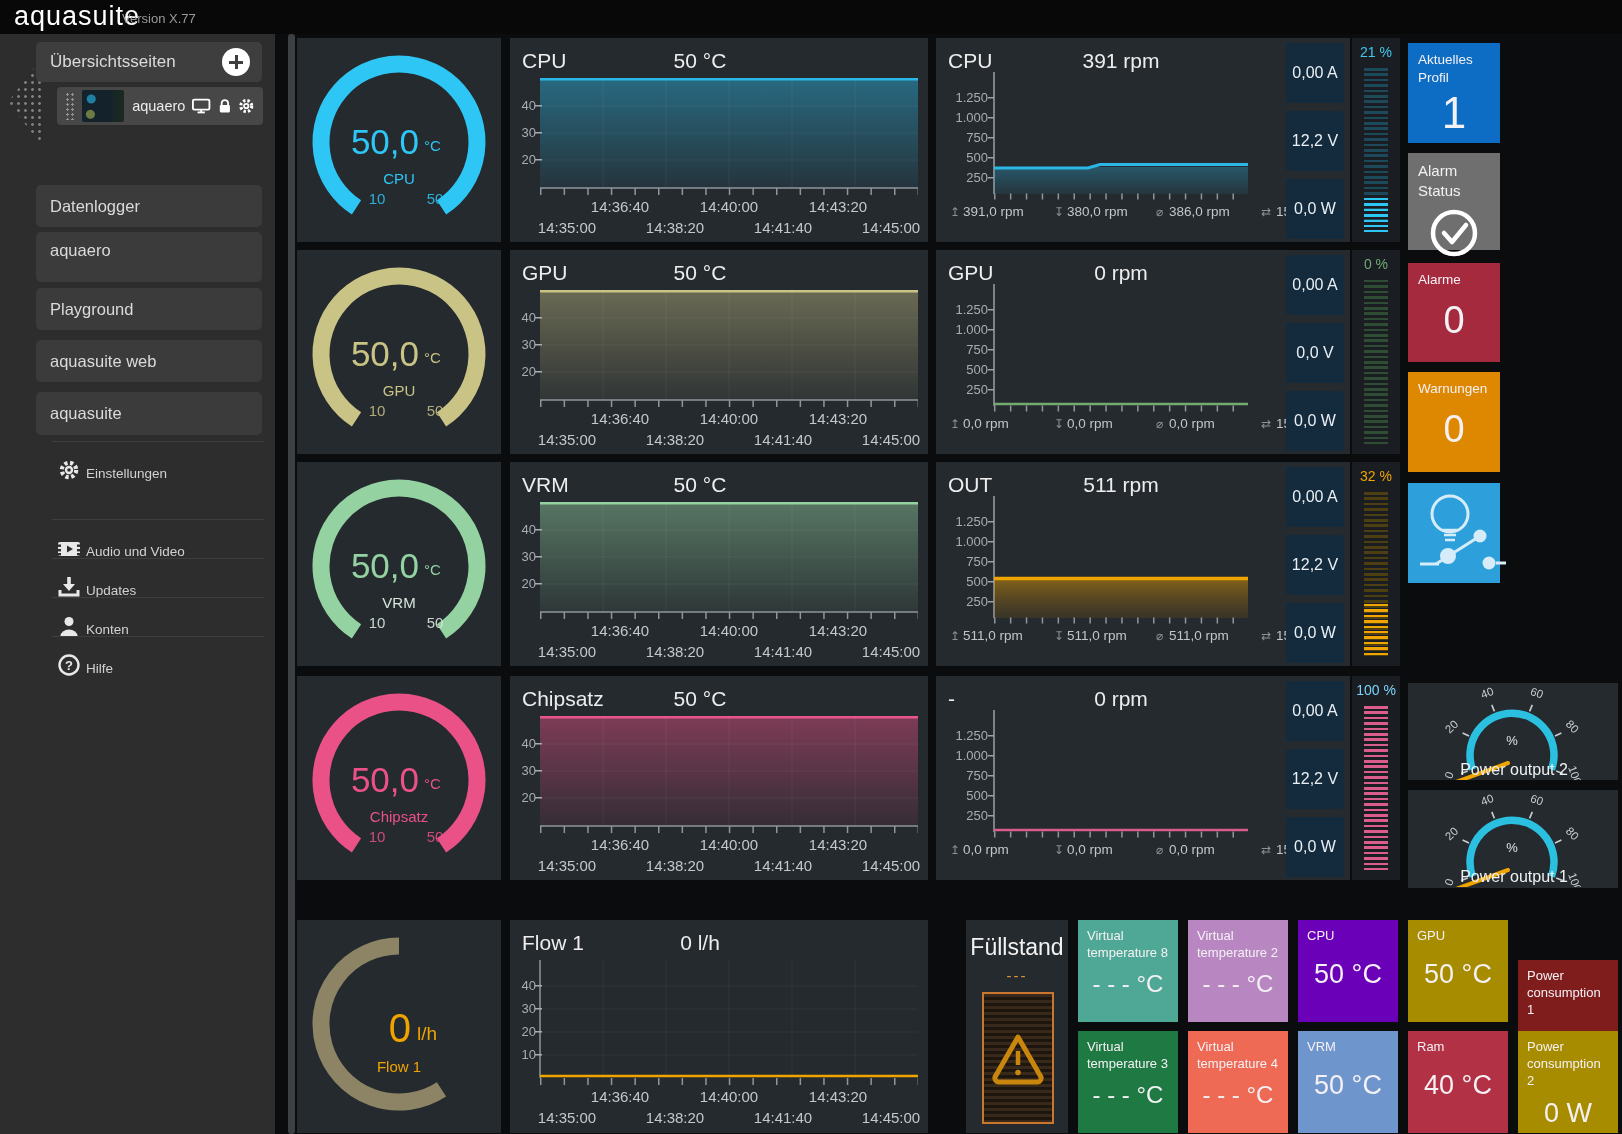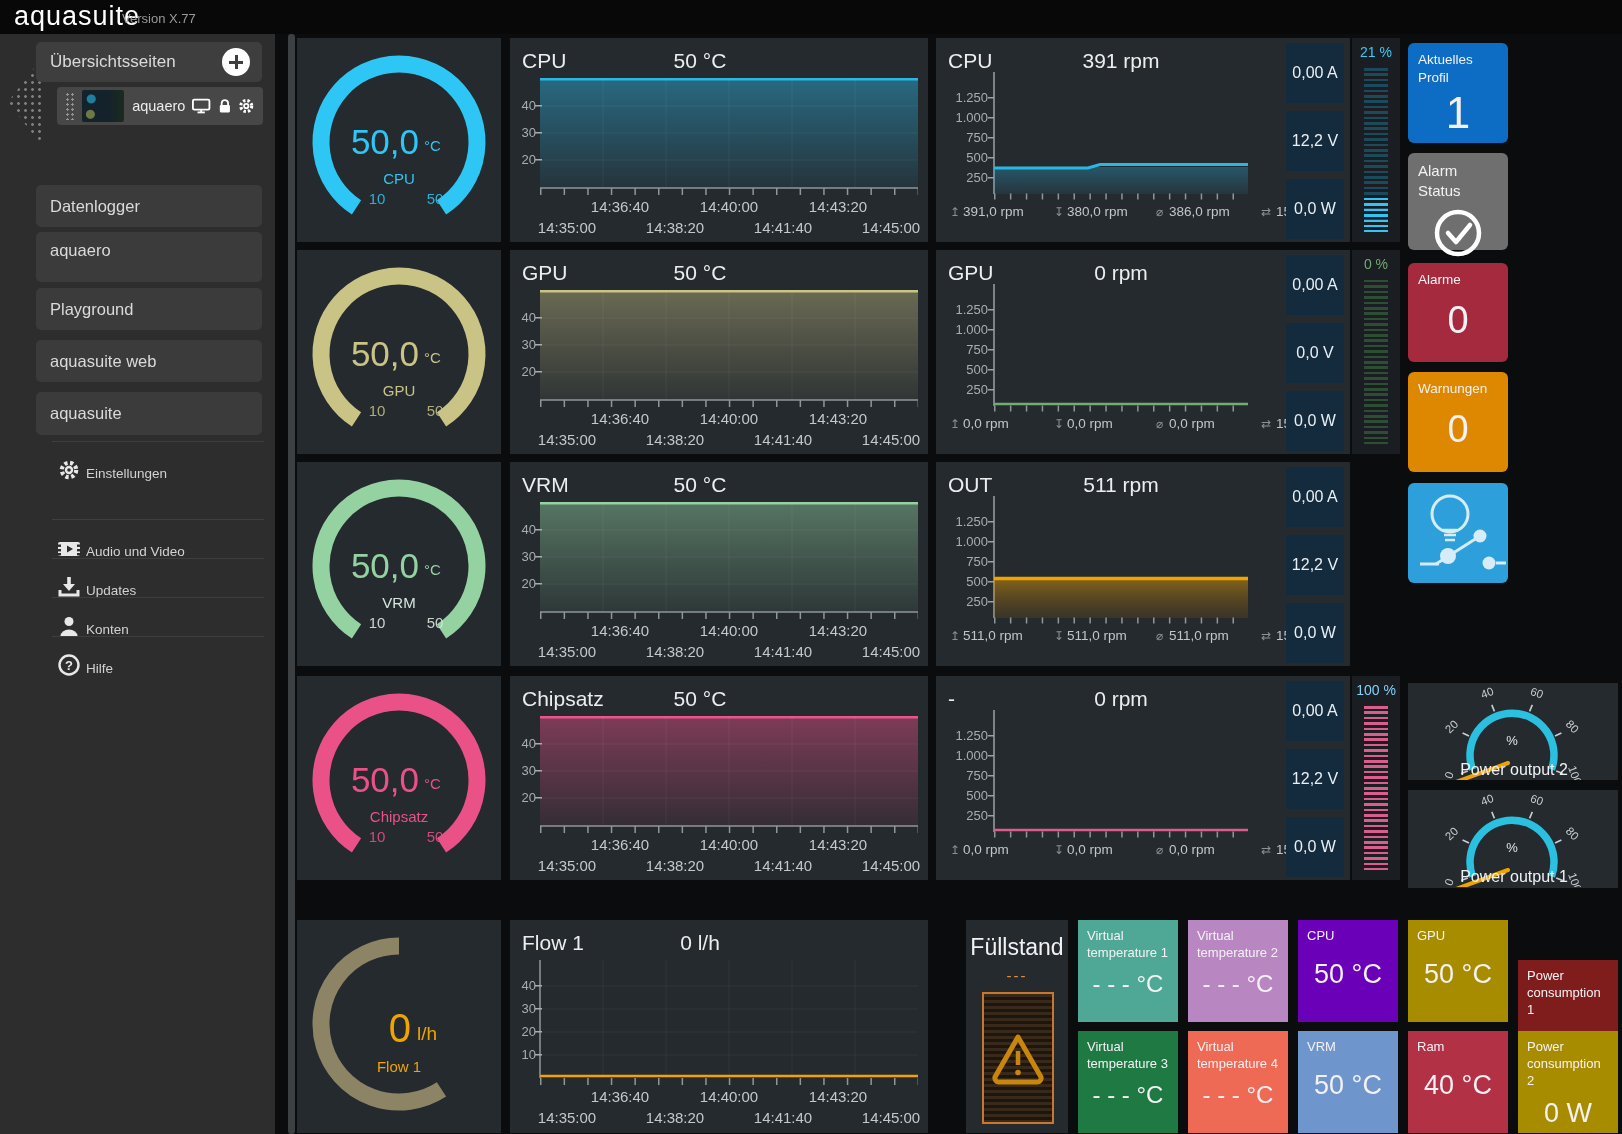--- a/index.html
+++ b/index.html
@@ -45,21 +45,21 @@
   .tlab{font-size:15px;fill:#c3c8cc;}
   .stat{font-size:13.5px;fill:#c0c6ca;}
   .stic{font-size:12px;fill:#8b9196;}
   .avw{position:absolute;width:58px;height:60px;left:350px;background:#142b3d;color:#e9eff4;
        font-size:16px;display:flex;align-items:center;justify-content:center;border-radius:2px;}
   .barp{position:absolute;width:48px;background:#1a1e22;}
   .vlab{position:absolute;top:6px;width:100%;text-align:center;font-size:14px;}
   .vbar{position:absolute;left:12px;top:30px;width:24px;height:164px;}
   .vbar .bg{position:absolute;inset:0;background:repeating-linear-gradient(to bottom,var(--c) 0 2.5px,transparent 2.5px 5.4px);}
   .vbar .fg{position:absolute;left:0;right:0;bottom:0;background:repeating-linear-gradient(to bottom,var(--c) 0 2.5px,transparent 2.5px 5.4px);}
-  .tile{position:absolute;width:100px;box-sizing:border-box;padding:8px 10px;color:#f4f1f5;border-radius:6px;}
+  .tile{position:absolute;width:92px;box-sizing:border-box;padding:8px 10px;color:#f4f1f5;}
   .tile .tl{font-size:13.5px;line-height:1.3;}
   .tile .tv{font-size:30px;text-align:center;margin-top:10px;}
   .tile .tvbig{font-size:44px;text-align:center;margin-top:2px;}
   .stile{position:absolute;width:100px;height:102px;box-sizing:border-box;padding:8px 9px;color:#f4f1f5;}
   .stile .tl{font-size:13px;line-height:1.3;min-height:17px;}
   .stile .tv{font-size:27px;text-align:center;margin-top:8px;white-space:nowrap;}
   .ctr{display:flex;justify-content:center;}
   
   #fuell .ftitle{font-size:23px;color:#f2f2f2;text-align:center;margin-top:14px;}
   #fuell .fval{font-size:15px;color:#e09040;text-align:center;letter-spacing:2px;margin-top:6px;}
@@ -438,20 +438,27 @@
         <text class="stat" x="131" y="178">511,0 rpm</text>
       <text class="stic" x="220" y="178">⌀</text>
         <text class="stat" x="233" y="178">511,0 rpm</text>
       <text class="stic" x="325" y="178">⇄</text>
         <text class="stat" x="340" y="178">15 m</text>
     </svg>
     <div class="avw" style="top:5px;">0,00 A</div>
     <div class="avw" style="top:73px;">12,2 V</div>
     <div class="avw" style="top:141px;">0,0 W</div>
   </div>
+  <div class="barp" style="left:1352px;top:462px;height:204px;">
+    <div class="vlab" style="color:#f0a400;">32 %</div>
+    <div class="vbar">
+        <div class="bg" style="--c:#4e3f10;"></div>
+        <div class="fg" style="--c:#f0a400;height:52px;"></div>
+      </div>
+  </div>
   <div class="tile" style="left:1408px;top:483px;height:100px;background:#2da0dc;padding:0;">
     <svg width="100" height="100" viewBox="0 0 100 100">
       <circle cx="42" cy="31" r="18" fill="none" stroke="#d6ecf8" stroke-width="3"></circle>
       <path d="M35 47 h14 M36 52 h12 M37 57 h10" stroke="#d6ecf8" stroke-width="2.5" fill="none"></path>
       <line x1="28" y1="81" x2="72" y2="53" stroke="#d6ecf8" stroke-width="3"></line>
       <circle cx="40" cy="73" r="8" fill="#d6ecf8"></circle>
       <circle cx="72" cy="53" r="6.5" fill="#d6ecf8"></circle>
       <line x1="12" y1="81" x2="31" y2="81" stroke="#d6ecf8" stroke-width="3"></line>
       <circle cx="81" cy="80" r="6.5" fill="#d6ecf8"></circle>
       <line x1="88" y1="80" x2="98" y2="80" stroke="#d6ecf8" stroke-width="3"></line>
@@ -630,21 +637,21 @@
     <div id="tank">
       <svg width="58" height="54" viewBox="0 0 58 54">
         <path d="M29 6 L52 46 a4 4 0 0 1 -3.5 5 H9.5 a4 4 0 0 1 -3.5 -5 Z" fill="none" stroke="#c8860d" stroke-width="5" stroke-linejoin="round"></path>
         <line x1="29" y1="20" x2="29" y2="34" stroke="#c8860d" stroke-width="4.5"></line>
         <circle cx="29" cy="41.5" r="2.8" fill="#c8860d"></circle>
       </svg>
     </div>
   </div>
 
   <div class="stile" style="left:1078px;top:920px;background:#4fa896;">
-    <div class="tl">Virtual temperature 1</div>
+    <div class="tl">Virtual temperature 8</div>
     <div class="tv" style="font-size:24px;">- - - °C</div>
   </div>
   <div class="stile" style="left:1188px;top:920px;background:#b887c2;">
     <div class="tl">Virtual temperature 2</div>
     <div class="tv" style="font-size:24px;">- - - °C</div>
   </div>
   <div class="stile" style="left:1298px;top:920px;background:#6a00b8;">
     <div class="tl">CPU</div>
     <div class="tv" style="margin-top:14px;">50 °C</div>
   </div>

